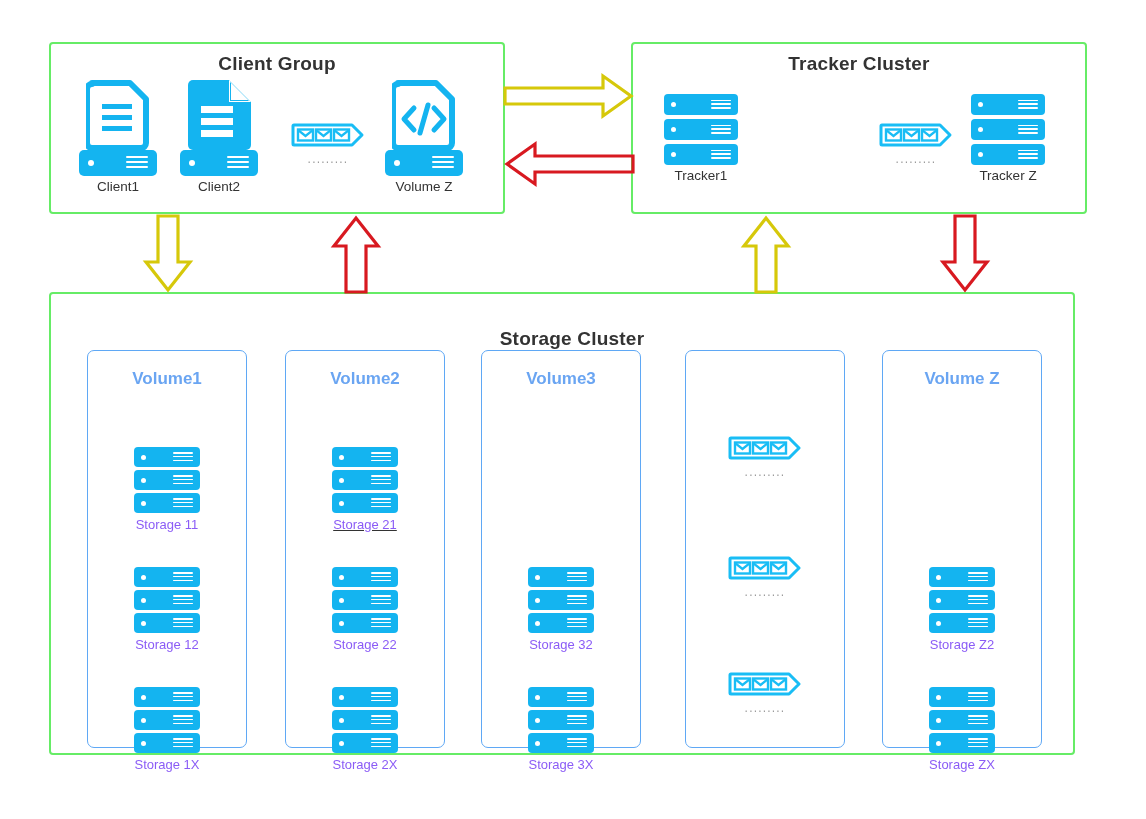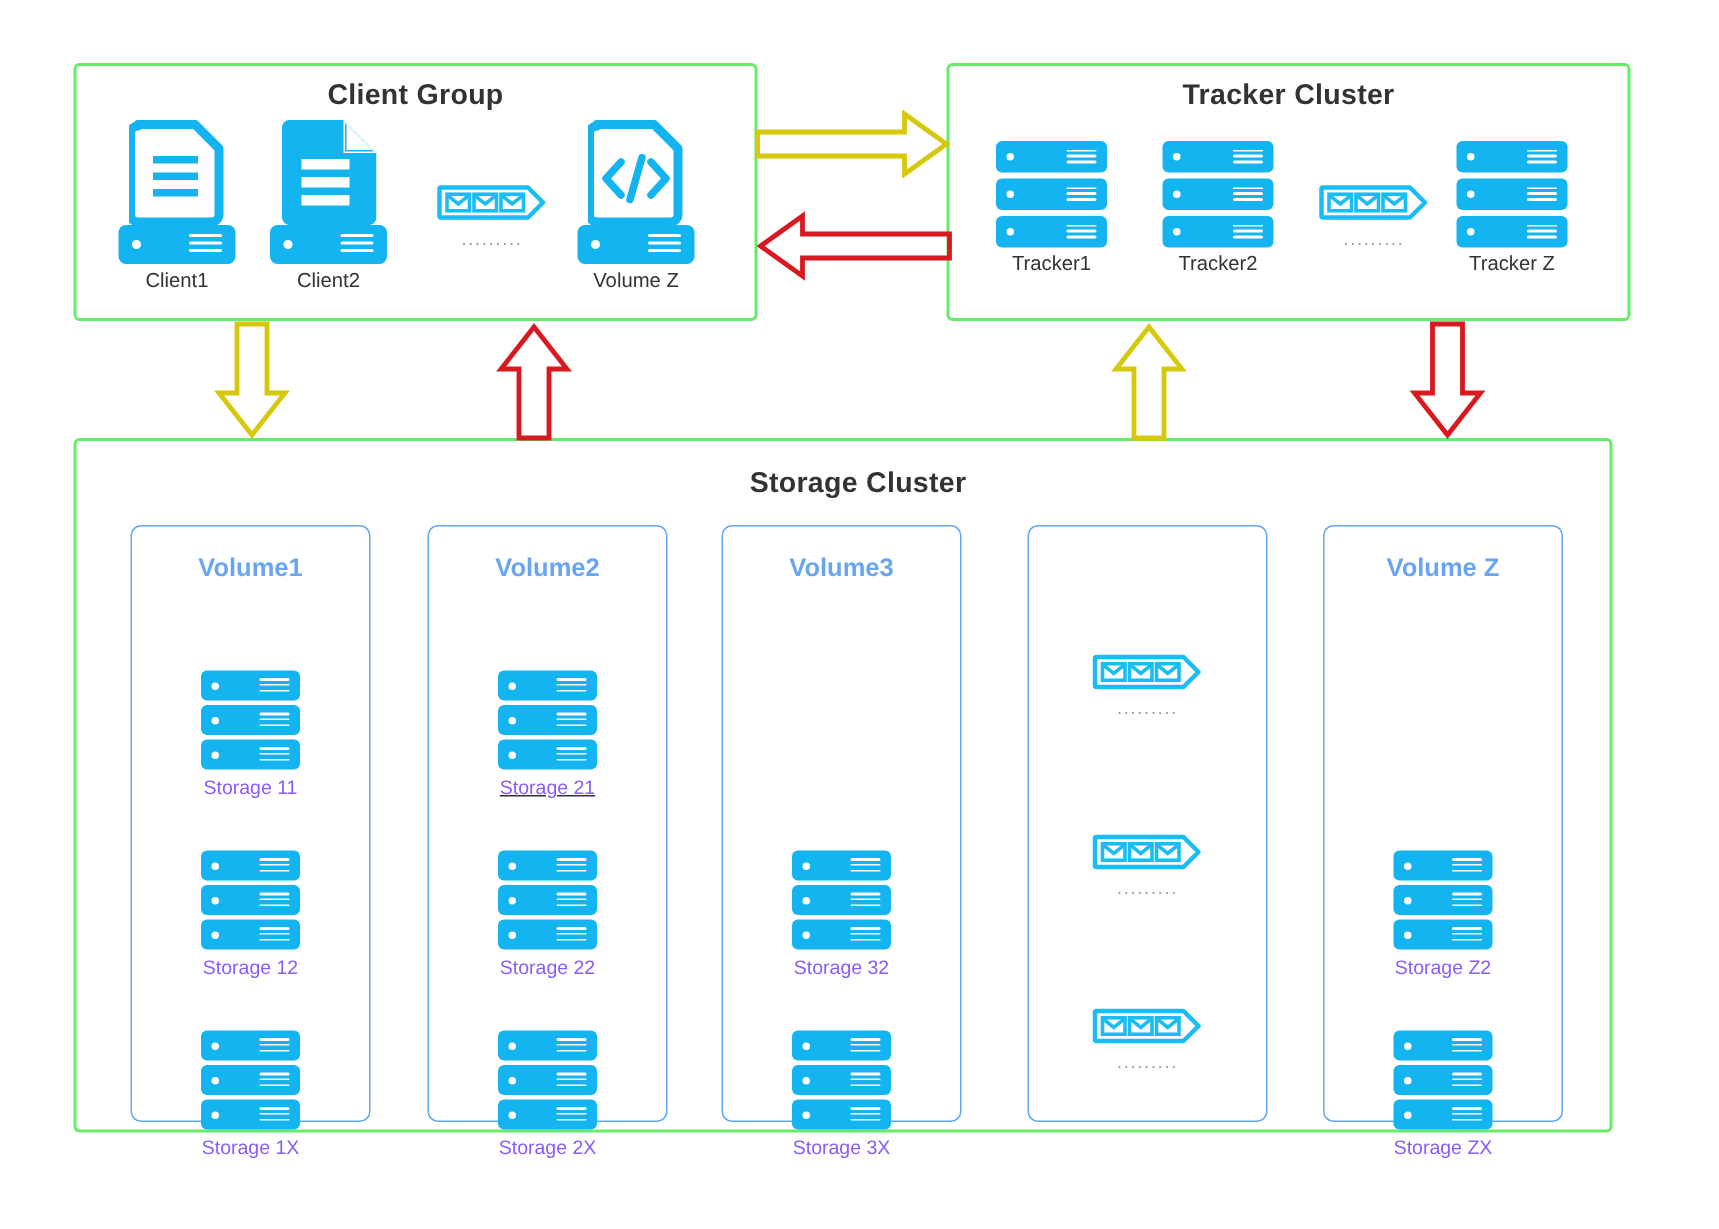--- a/index.html
+++ b/index.html
@@ -41,21 +41,21 @@
     color: #333333;
     letter-spacing: .2px;
   }
 
   #client-group { left: 49px;  top: 42px;  width: 456px;  height: 172px; }
   #tracker-cluster { left: 631px; top: 42px; width: 456px; height: 172px; }
   #storage-cluster { left: 49px;  top: 292px; width: 1026px; height: 463px; }
 
   #client-group .panel-title,
   #tracker-cluster .panel-title { top: 9px; }
-  #storage-cluster .panel-title { top: 18px; margin-left: 20px; }
+  #storage-cluster .panel-title { top: 34px; margin-left: 20px; }
 
   
   .node {
     position: absolute;
     text-align: center;
     width: 110px;
   }
   .node-label {
     font-size: 13.5px;
     color: #333333;
@@ -313,49 +313,20 @@
             <span class="bars">
               <i></i>
               <i></i>
               <i></i>
             </span>
           </div>
       </div>
       <div class="node-label">Tracker1</div>
     </div>
 
-    <div class="node" style="left:124px; top:50px;">
-      <div class="rack">
-        <div class="rack-unit">
-            <span class="dot"></span>
-            <span class="bars">
-              <i></i>
-              <i></i>
-              <i></i>
-            </span>
-          </div>
-        <div class="rack-unit">
-            <span class="dot"></span>
-            <span class="bars">
-              <i></i>
-              <i></i>
-              <i></i>
-            </span>
-          </div>
-        <div class="rack-unit">
-            <span class="dot"></span>
-            <span class="bars">
-              <i></i>
-              <i></i>
-              <i></i>
-            </span>
-          </div>
-      </div>
-      <div class="node-label">Tracker2</div>
-    </div>
 
     <div class="ellipsis-group" style="left:228px; top:78px;">
       <svg class="env-batch" width="74" height="26" viewBox="0 0 74 26">
         <path d="M3 3 h58 l10 10 l-10 10 h-58 a1 1 0 0 1 -1 -1 v-18 a1 1 0 0 1 1 -1 z" fill="none" stroke="#19bdf5" stroke-width="3" stroke-linejoin="round"></path>
         <g fill="none" stroke="#19bdf5" stroke-width="2.4">
           <rect x="7" y="7.5" width="15" height="11"></rect>
           <polyline points="7.8,8.6 14.5,14 21.2,8.6"></polyline>
           <rect x="25" y="7.5" width="15" height="11"></rect>
           <polyline points="25.8,8.6 32.5,14 39.2,8.6"></polyline>
           <rect x="43" y="7.5" width="15" height="11"></rect>

